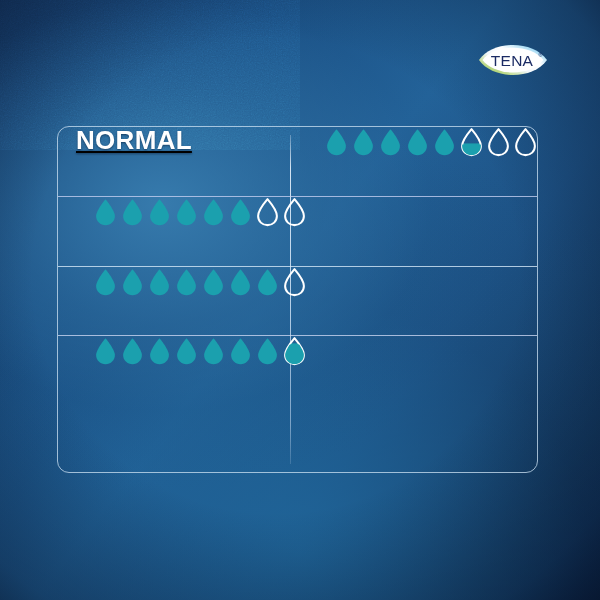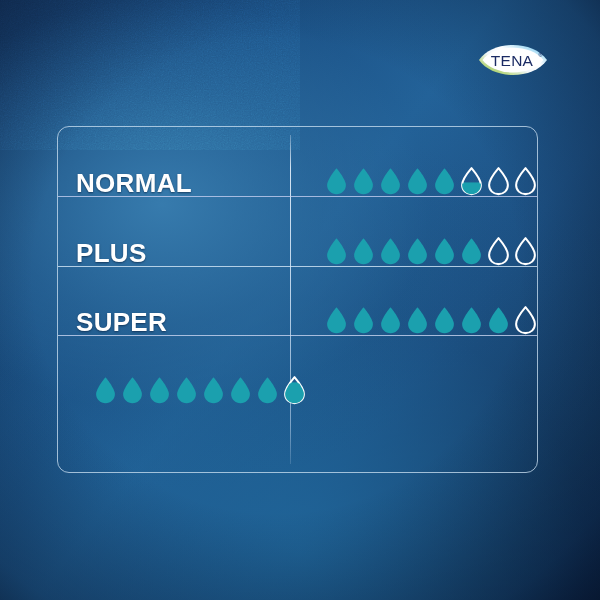--- a/index.html
+++ b/index.html
@@ -70,23 +70,24 @@
       rgba(226,238,250,0.30) 0%,
       rgba(226,238,250,0.92) 10%,
       rgba(210,228,246,0.85) 50%,
       rgba(200,220,242,0.55) 88%,
       rgba(200,220,242,0.18) 100%);
   }
 
   .row {
     position: relative;
     display: flex;
-    align-items: flex-end;
+    align-items: flex-start;
     height: 69.4px;
     box-sizing: border-box;
+    text-decoration: underline;
   }
   .row + .row { border-top: 1px solid rgba(214,232,248,0.80); }
   .row:nth-child(3) { border-top-color: rgba(196,206,240,0.80); }
   .row:nth-child(5) { border-top-color: rgba(206,216,244,0.78); }
 
   .row-label {
     width: 232px;
     padding-left: 18px;
     box-sizing: border-box;
     color: #ffffff;
@@ -177,51 +178,49 @@
           <svg viewBox="0 0 24 30" class="drop">
             <path d="M12 1.6 C12 1.6 2.2 13.2 2.2 19.2 C2.2 24.9 6.6 28.7 12 28.7 C17.4 28.7 21.8 24.9 21.8 19.2 C21.8 13.2 12 1.6 12 1.6 Z" fill="none" stroke="#ffffff" stroke-width="2.1" stroke-linejoin="round"></path>
           </svg>
           <svg viewBox="0 0 24 30" class="drop">
             <path d="M12 1.6 C12 1.6 2.2 13.2 2.2 19.2 C2.2 24.9 6.6 28.7 12 28.7 C17.4 28.7 21.8 24.9 21.8 19.2 C21.8 13.2 12 1.6 12 1.6 Z" fill="none" stroke="#ffffff" stroke-width="2.1" stroke-linejoin="round"></path>
           </svg>
         </div>
     </div>
 
     <div class="row">
-      <div class="row-label">PLUS</div>
-      <div class="row-drops">
-          <svg viewBox="0 0 24 30" class="drop">
-            <path d="M12 1.6 C12 1.6 2.2 13.2 2.2 19.2 C2.2 24.9 6.6 28.7 12 28.7 C17.4 28.7 21.8 24.9 21.8 19.2 C21.8 13.2 12 1.6 12 1.6 Z" fill="#1ba0ae"></path>
-          </svg>
-          <svg viewBox="0 0 24 30" class="drop">
-            <path d="M12 1.6 C12 1.6 2.2 13.2 2.2 19.2 C2.2 24.9 6.6 28.7 12 28.7 C17.4 28.7 21.8 24.9 21.8 19.2 C21.8 13.2 12 1.6 12 1.6 Z" fill="#1ba0ae"></path>
-          </svg>
-          <svg viewBox="0 0 24 30" class="drop">
-            <path d="M12 1.6 C12 1.6 2.2 13.2 2.2 19.2 C2.2 24.9 6.6 28.7 12 28.7 C17.4 28.7 21.8 24.9 21.8 19.2 C21.8 13.2 12 1.6 12 1.6 Z" fill="#1ba0ae"></path>
-          </svg>
-          <svg viewBox="0 0 24 30" class="drop">
-            <path d="M12 1.6 C12 1.6 2.2 13.2 2.2 19.2 C2.2 24.9 6.6 28.7 12 28.7 C17.4 28.7 21.8 24.9 21.8 19.2 C21.8 13.2 12 1.6 12 1.6 Z" fill="#1ba0ae"></path>
-          </svg>
-          <svg viewBox="0 0 24 30" class="drop">
-            <path d="M12 1.6 C12 1.6 2.2 13.2 2.2 19.2 C2.2 24.9 6.6 28.7 12 28.7 C17.4 28.7 21.8 24.9 21.8 19.2 C21.8 13.2 12 1.6 12 1.6 Z" fill="#1ba0ae"></path>
-          </svg>
-          <svg viewBox="0 0 24 30" class="drop">
-            <path d="M12 1.6 C12 1.6 2.2 13.2 2.2 19.2 C2.2 24.9 6.6 28.7 12 28.7 C17.4 28.7 21.8 24.9 21.8 19.2 C21.8 13.2 12 1.6 12 1.6 Z" fill="#1ba0ae"></path>
-          </svg>
-          <svg viewBox="0 0 24 30" class="drop">
-            <path d="M12 1.6 C12 1.6 2.2 13.2 2.2 19.2 C2.2 24.9 6.6 28.7 12 28.7 C17.4 28.7 21.8 24.9 21.8 19.2 C21.8 13.2 12 1.6 12 1.6 Z" fill="none" stroke="#ffffff" stroke-width="2.1" stroke-linejoin="round"></path>
-          </svg>
-          <svg viewBox="0 0 24 30" class="drop">
-            <path d="M12 1.6 C12 1.6 2.2 13.2 2.2 19.2 C2.2 24.9 6.6 28.7 12 28.7 C17.4 28.7 21.8 24.9 21.8 19.2 C21.8 13.2 12 1.6 12 1.6 Z" fill="none" stroke="#ffffff" stroke-width="2.1" stroke-linejoin="round"></path>
-          </svg>
-        </div>
-    </div>
-
-    <div class="row">
-      <div class="row-label">SUPER</div>
+      <div class="row-drops">
+          <svg viewBox="0 0 24 30" class="drop">
+            <path d="M12 1.6 C12 1.6 2.2 13.2 2.2 19.2 C2.2 24.9 6.6 28.7 12 28.7 C17.4 28.7 21.8 24.9 21.8 19.2 C21.8 13.2 12 1.6 12 1.6 Z" fill="#1ba0ae"></path>
+          </svg>
+          <svg viewBox="0 0 24 30" class="drop">
+            <path d="M12 1.6 C12 1.6 2.2 13.2 2.2 19.2 C2.2 24.9 6.6 28.7 12 28.7 C17.4 28.7 21.8 24.9 21.8 19.2 C21.8 13.2 12 1.6 12 1.6 Z" fill="#1ba0ae"></path>
+          </svg>
+          <svg viewBox="0 0 24 30" class="drop">
+            <path d="M12 1.6 C12 1.6 2.2 13.2 2.2 19.2 C2.2 24.9 6.6 28.7 12 28.7 C17.4 28.7 21.8 24.9 21.8 19.2 C21.8 13.2 12 1.6 12 1.6 Z" fill="#1ba0ae"></path>
+          </svg>
+          <svg viewBox="0 0 24 30" class="drop">
+            <path d="M12 1.6 C12 1.6 2.2 13.2 2.2 19.2 C2.2 24.9 6.6 28.7 12 28.7 C17.4 28.7 21.8 24.9 21.8 19.2 C21.8 13.2 12 1.6 12 1.6 Z" fill="#1ba0ae"></path>
+          </svg>
+          <svg viewBox="0 0 24 30" class="drop">
+            <path d="M12 1.6 C12 1.6 2.2 13.2 2.2 19.2 C2.2 24.9 6.6 28.7 12 28.7 C17.4 28.7 21.8 24.9 21.8 19.2 C21.8 13.2 12 1.6 12 1.6 Z" fill="#1ba0ae"></path>
+          </svg>
+          <svg viewBox="0 0 24 30" class="drop">
+            <path d="M12 1.6 C12 1.6 2.2 13.2 2.2 19.2 C2.2 24.9 6.6 28.7 12 28.7 C17.4 28.7 21.8 24.9 21.8 19.2 C21.8 13.2 12 1.6 12 1.6 Z" fill="#1ba0ae"></path>
+          </svg>
+          <svg viewBox="0 0 24 30" class="drop">
+            <path d="M12 1.6 C12 1.6 2.2 13.2 2.2 19.2 C2.2 24.9 6.6 28.7 12 28.7 C17.4 28.7 21.8 24.9 21.8 19.2 C21.8 13.2 12 1.6 12 1.6 Z" fill="none" stroke="#ffffff" stroke-width="2.1" stroke-linejoin="round"></path>
+          </svg>
+          <svg viewBox="0 0 24 30" class="drop">
+            <path d="M12 1.6 C12 1.6 2.2 13.2 2.2 19.2 C2.2 24.9 6.6 28.7 12 28.7 C17.4 28.7 21.8 24.9 21.8 19.2 C21.8 13.2 12 1.6 12 1.6 Z" fill="none" stroke="#ffffff" stroke-width="2.1" stroke-linejoin="round"></path>
+          </svg>
+        </div>
+    </div>
+
+    <div class="row">
       <div class="row-drops">
           <svg viewBox="0 0 24 30" class="drop">
             <path d="M12 1.6 C12 1.6 2.2 13.2 2.2 19.2 C2.2 24.9 6.6 28.7 12 28.7 C17.4 28.7 21.8 24.9 21.8 19.2 C21.8 13.2 12 1.6 12 1.6 Z" fill="#1ba0ae"></path>
           </svg>
           <svg viewBox="0 0 24 30" class="drop">
             <path d="M12 1.6 C12 1.6 2.2 13.2 2.2 19.2 C2.2 24.9 6.6 28.7 12 28.7 C17.4 28.7 21.8 24.9 21.8 19.2 C21.8 13.2 12 1.6 12 1.6 Z" fill="#1ba0ae"></path>
           </svg>
           <svg viewBox="0 0 24 30" class="drop">
             <path d="M12 1.6 C12 1.6 2.2 13.2 2.2 19.2 C2.2 24.9 6.6 28.7 12 28.7 C17.4 28.7 21.8 24.9 21.8 19.2 C21.8 13.2 12 1.6 12 1.6 Z" fill="#1ba0ae"></path>
           </svg>

